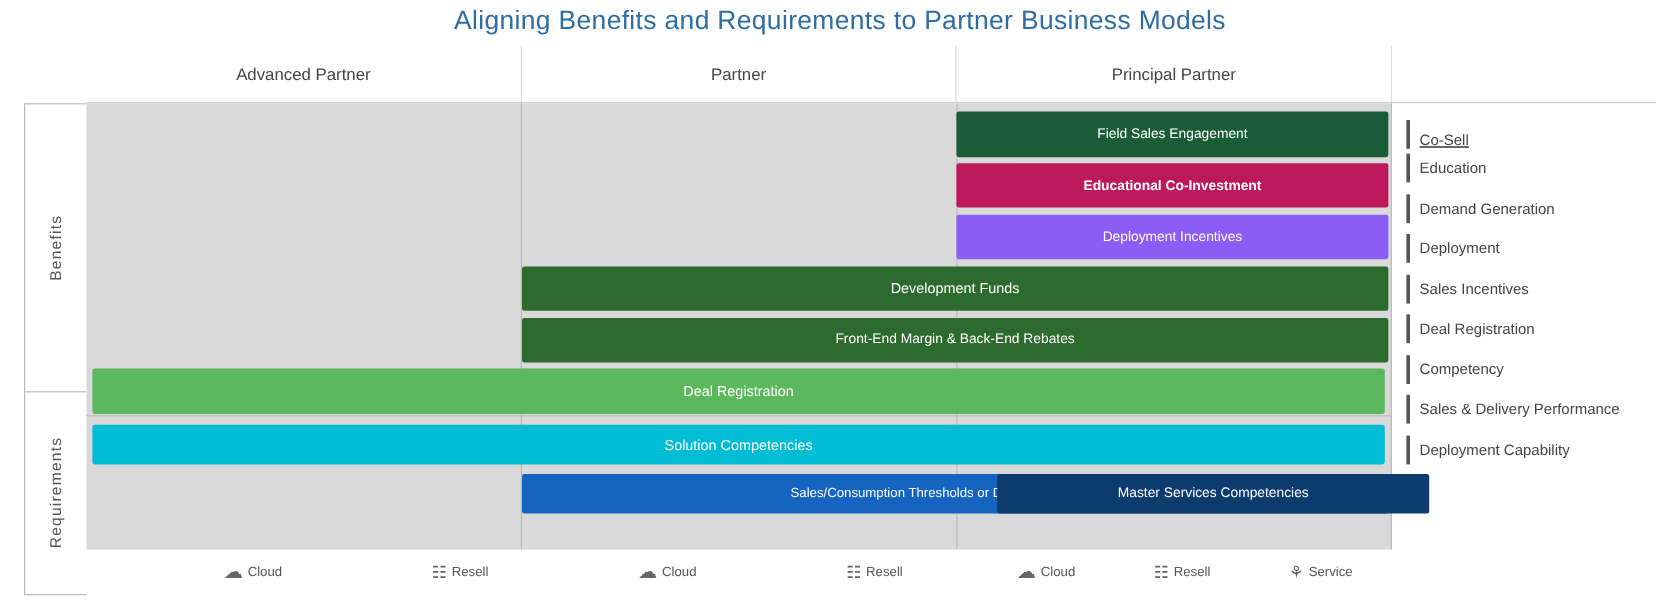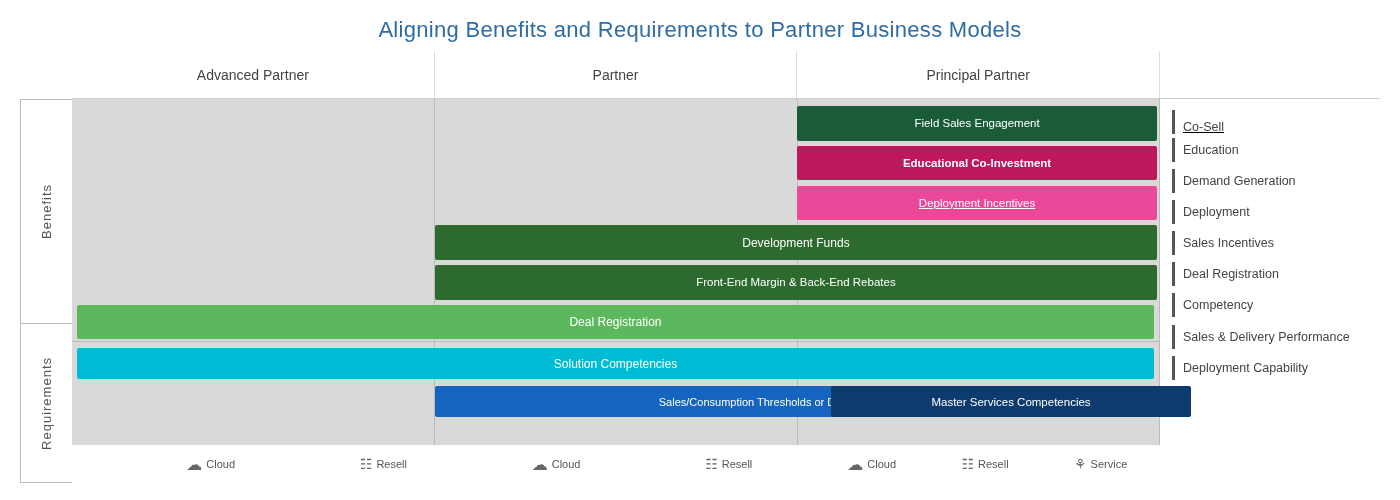--- a/index.html
+++ b/index.html
@@ -6,21 +6,21 @@
     body {
       font-family: 'Segoe UI', Arial, sans-serif;
       background: #fff;
       width: 1400px;
       height: 500px;
       overflow: hidden;
     }
     .container {
       width: 1400px;
       height: 500px;
-      padding: 17px 20px;
+      padding: 4px 20px;
       display: flex;
       flex-direction: column;
     }
     .title {
       text-align: center;
       color: #2e6da4;
       font-size: 22px;
       font-weight: 400;
       margin-bottom: 8px;
       letter-spacing: 0.3px;
@@ -189,21 +189,21 @@
           <div class="horiz-divider" style="top: 70%;"></div>
 
           <div class="bar" style="background:#1a5c38; top:2%; left:66.66%; width:33.2%; height:10%; font-size:11.5px;">
             <span>Field Sales Engagement</span>
           </div>
 
           <div class="bar" style="background:#be185d; top:13.5%; left:66.66%; width:33.2%; height:10%; font-size:11.5px;font-weight:bold;">
             <span>Educational Co-Investment</span>
           </div>
 
-          <div class="bar" style="background:#ec4899; top:25%; left:66.66%; width:33.2%; height:10%; font-size:11.5px;text-decoration:underline;">
+          <div class="bar" style="background:#8b5cf6; top:25%; left:66.66%; width:33.2%; height:10%; font-size:11.5px;">
             <span>Deployment Incentives</span>
           </div>
 
           <div class="bar" style="background:#2d6a2d; top:36.5%; left:33.4%; width:66.4%; height:10%; font-size:12px;text-align:right;">
             <span>Development Funds</span>
           </div>
 
           <div class="bar" style="background:#2d6a2d; top:48%; left:33.4%; width:66.4%; height:10%; font-size:11.5px;">
             <span>Front-End Margin &amp; Back-End Rebates</span>
           </div>

